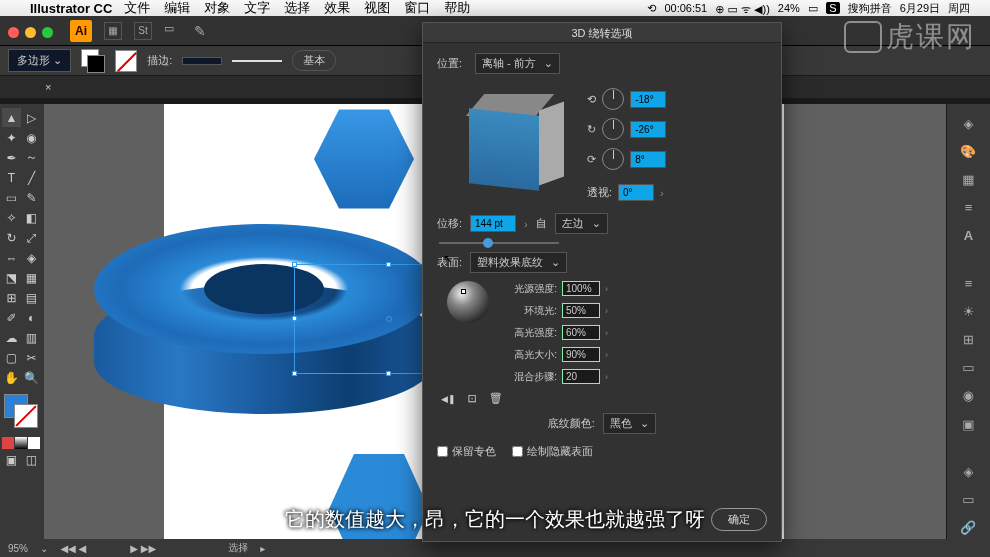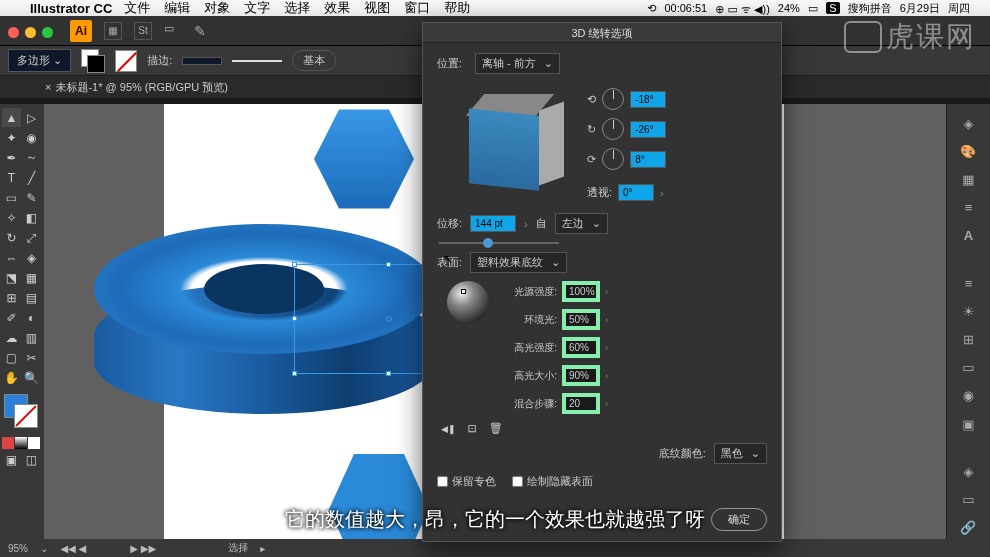--- a/index.html
+++ b/index.html
@@ -71,21 +71,21 @@
 .val-box{background:#0ea5e9;border:1px solid #555;padding:2px 4px;width:36px;font-size:10px}
 .section-title{color:#ddd;margin:12px 0 8px;font-size:11px}
 .slider-track{width:120px;height:2px;background:#666;position:relative;margin-left:2px}
 .slider-thumb{position:absolute;width:10px;height:10px;background:#4a9ad8;border-radius:50%;top:-4px;left:44px}
 .cursor{position:absolute;top:10px;left:4px;font-size:12px;color:#000}
 .shade-sphere{width:42px;height:42px;background:radial-gradient(circle at 35% 30%,#eee 0%,#888 30%,#222 80%);border-radius:50%;position:relative;margin-left:10px}
 .shade-sphere .pt{position:absolute;width:5px;height:5px;background:#fff;border:1px solid #000;top:8px;left:14px}
 .shade-grid{display:flex;flex-direction:column;gap:7px;margin-left:8px}
 .shade-row{display:flex;align-items:center;gap:5px}
 .shade-row .lbl{width:52px;text-align:right;font-size:10px}
-.shade-row .vbox{width:38px;background:#1a1a1a;border:4px solid #86efac;padding:1px 3px;font-size:10px}
+.shade-row .vbox{width:38px;background:#1a1a1a;border:1px solid #86efac;padding:1px 3px;font-size:10px}
 .shade-row .arr{color:#888;font-size:9px}
 .chk-row{display:flex;gap:16px;margin-top:10px}
 .chk{display:flex;align-items:center;gap:4px}
 .chk input{width:11px;height:11px}
 .ok-btn{position:absolute;bottom:10px;right:14px;border:1px solid #999;border-radius:12px;padding:3px 16px;font-size:11px;background:transparent;color:#ddd}
 .statusbar{position:absolute;bottom:0;left:0;right:0;height:18px;background:#383838;display:flex;align-items:center;padding:0 8px;font-size:10px;gap:12px;color:#bbb}
 .watermark{position:absolute;top:18px;right:14px;font-size:28px;color:rgba(255,255,255,.45);font-weight:300;letter-spacing:2px;z-index:30;display:flex;align-items:center;gap:4px}
 .watermark .br{border:2px solid rgba(255,255,255,.45);border-radius:6px;width:38px;height:32px;display:inline-block;position:relative}
 .subtitle{position:absolute;bottom:24px;left:50%;transform:translateX(-50%);color:#fff;font-size:20px;text-shadow:0 0 4px #000,0 0 4px #000;z-index:25;white-space:nowrap}
 </style>
@@ -136,21 +136,20 @@
   <div class="sw"></div>
   <div class="noline"></div>
   <span>描边:</span>
   <span class="sel" style="width:40px"></span>
   <div class="sline"></div>
   <div class="btn">基本</div>
 </div>
 
 <div class="doc-tab">
   <span class="x">×</span>
-  <span>未标题-1* @ 95% (RGB/GPU 预览)</span>
 </div>
 
 <div class="workspace">
   <div class="tools">
     <div class="tool sel-arrow">▲</div>
     <div class="tool">▷</div>
     <div class="tool">✦</div>
     <div class="tool">◉</div>
     <div class="tool">✒</div>
     <div class="tool">～</div>
@@ -314,21 +313,21 @@
             <span class="vbox">20</span>
             <span class="arr">›</span>
           </div>
       </div>
     </div>
     <div class="row" style="margin-top:2px;margin-left:4px">
       <span style="font-size:9px">◀❚</span>
       <span style="font-size:11px;margin-left:4px">⊡</span>
       <span style="font-size:11px;margin-left:4px">🗑</span>
     </div>
-    <div class="row" style="justify-content:flex-end;margin-top:4px">
+    <div class="row" style="justify-content:center;margin-top:4px">
       <span>底纹颜色:</span>
       <span class="sel">黑色</span>
     </div>
     <div class="chk-row">
       <label class="chk">
           <input type="checkbox" style="">
           <span>保留专色</span>
         </label>
       <label class="chk">
           <input type="checkbox" style="">

